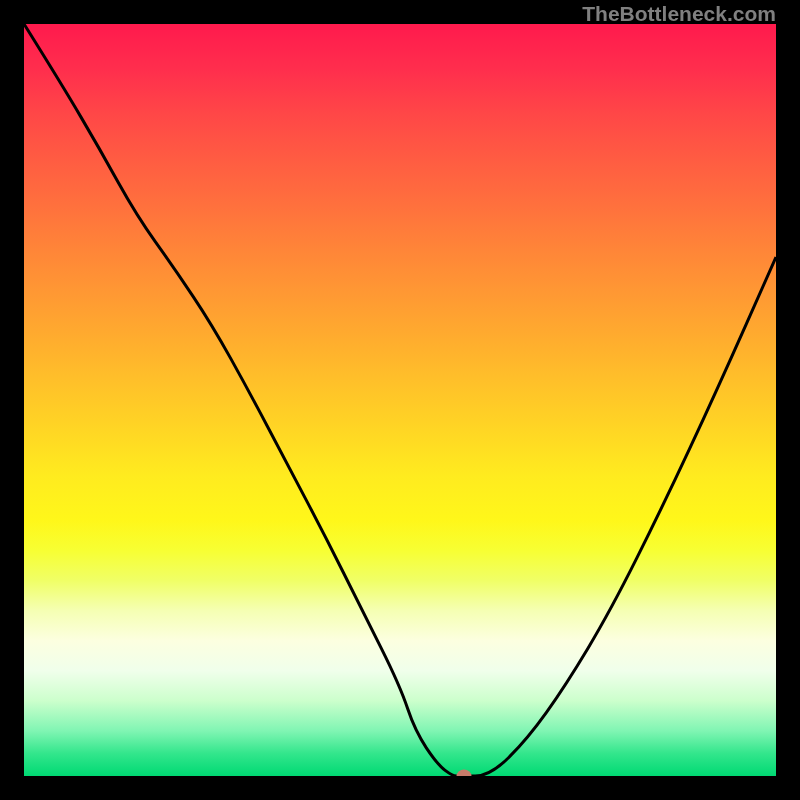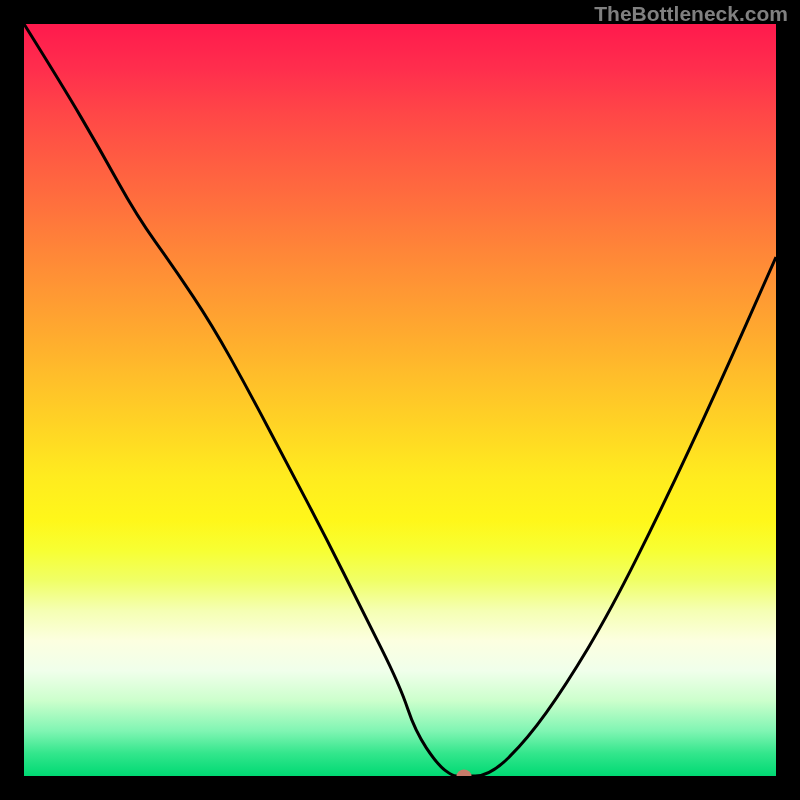--- a/index.html
+++ b/index.html
@@ -12,21 +12,21 @@
   }
   .chart-container {
     width: 800px;
     height: 800px;
     position: relative;
     background: #000;
   }
   .watermark {
     position: absolute;
     top: 2px;
-    right: 12px;
+    right: 24px;
     color: #808080;
     font-size: 21px;
     font-weight: bold;
     z-index: 10;
   }
   .plot-area {
     position: absolute;
     left: 24px;
     top: 24px;
     width: 752px;

